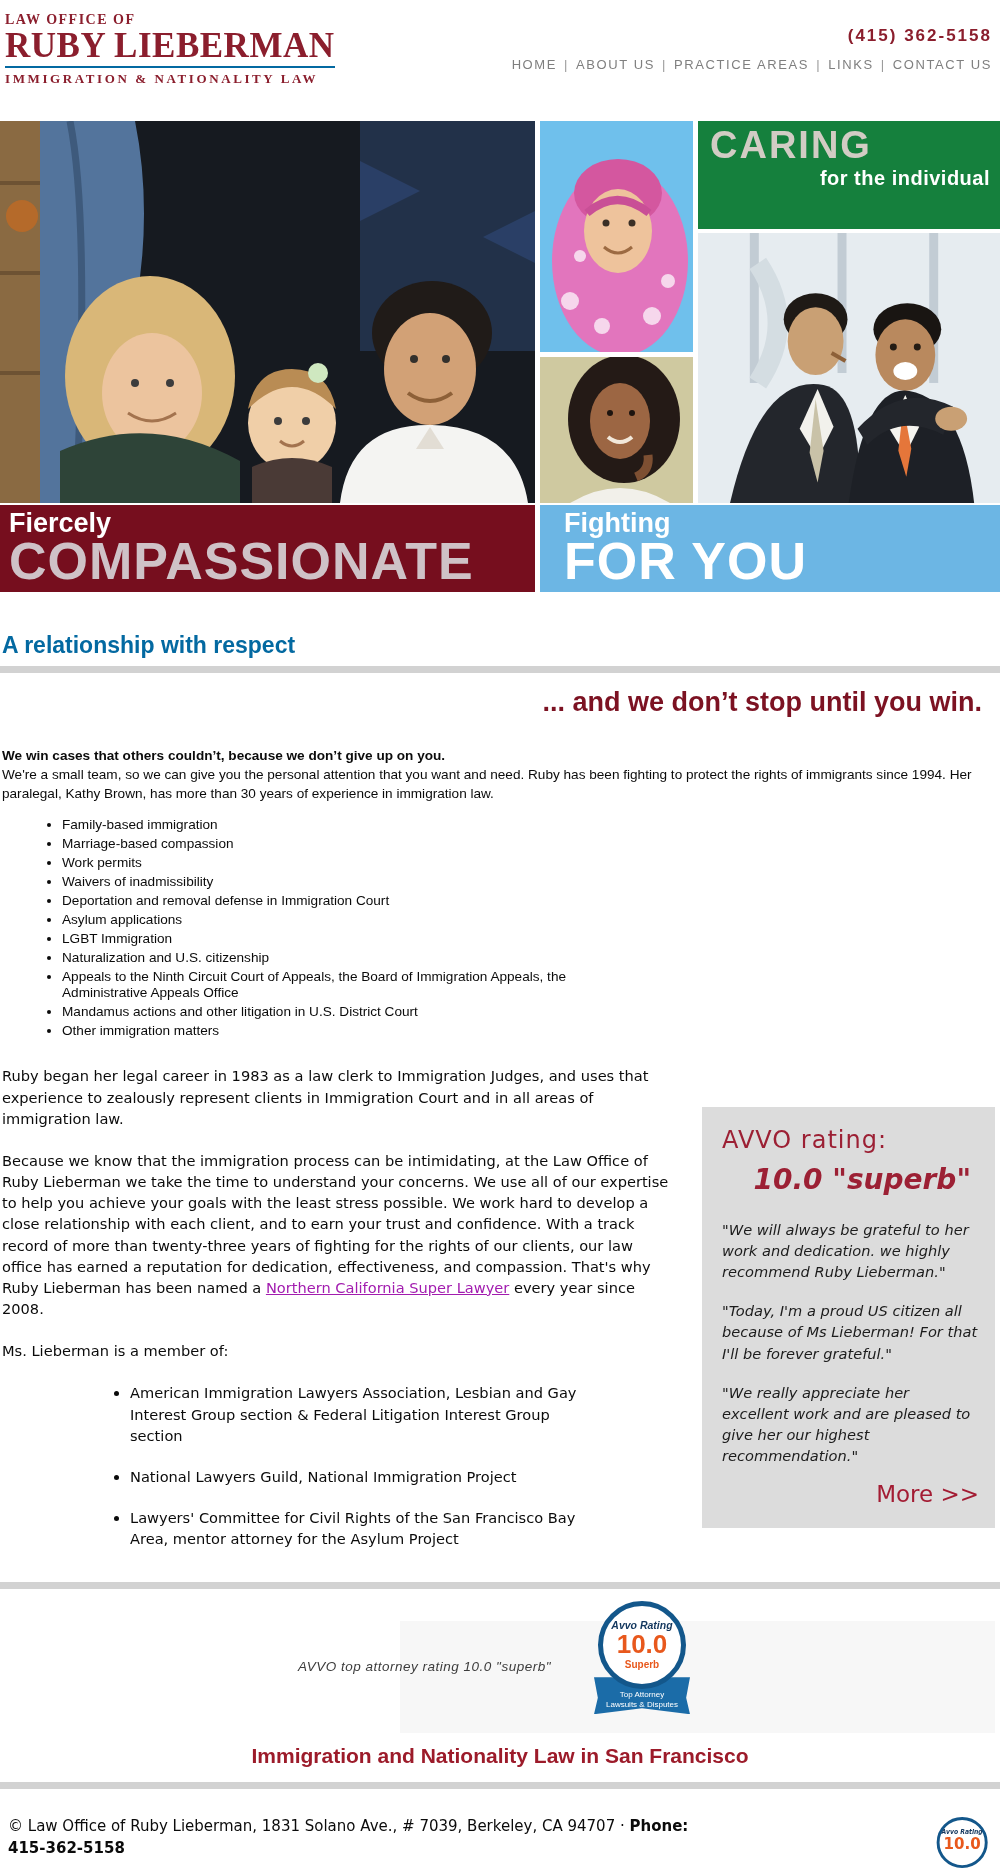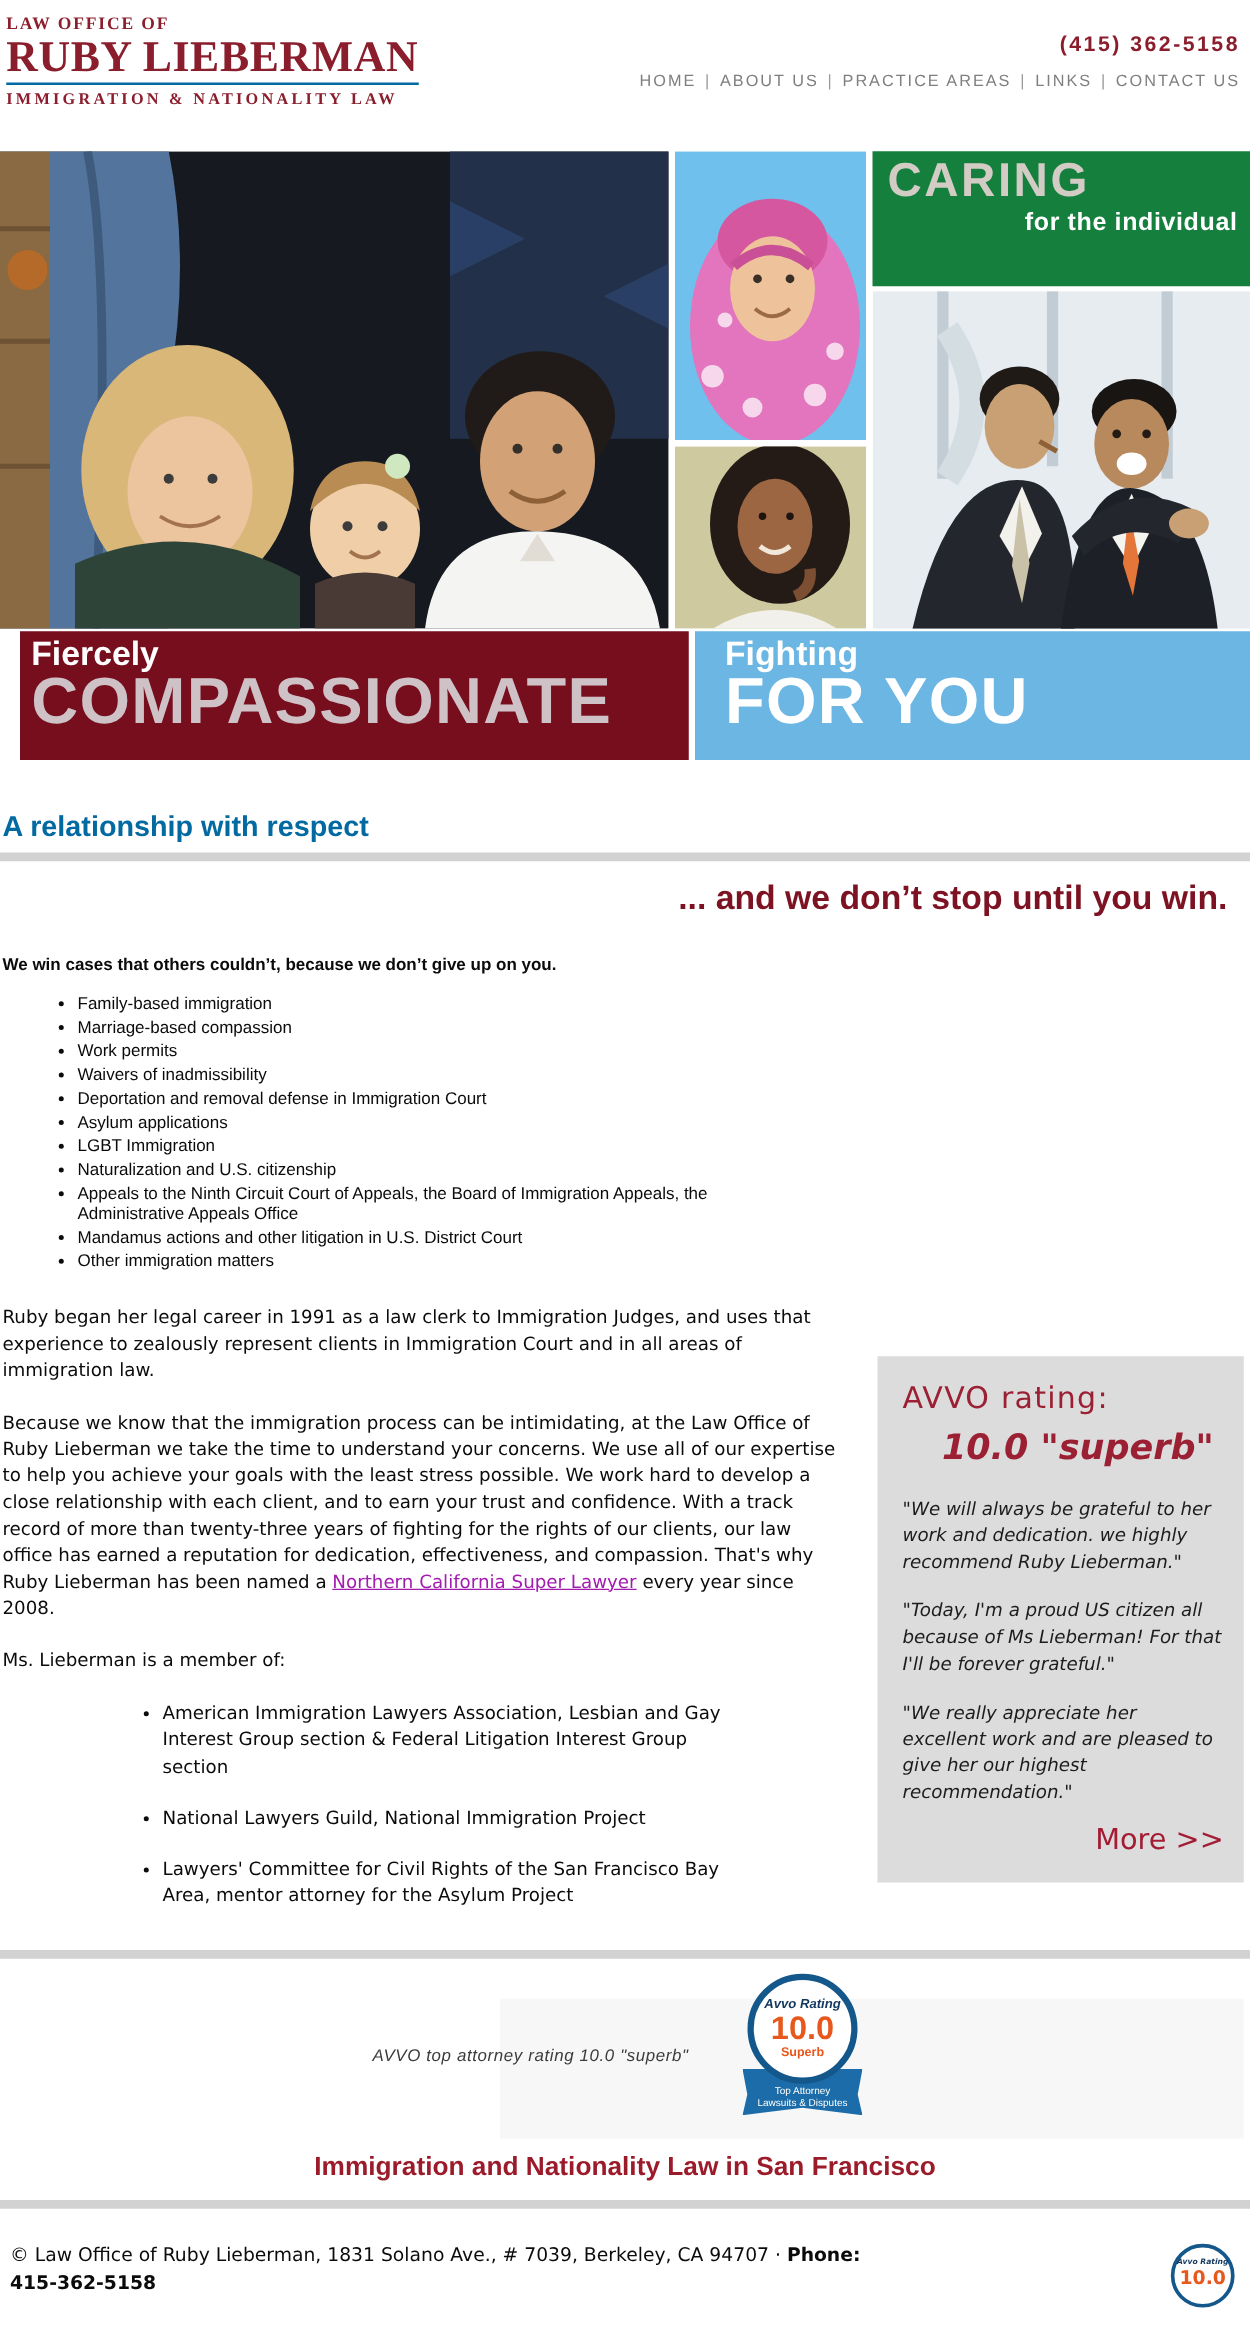--- a/index.html
+++ b/index.html
@@ -23,21 +23,21 @@
   .hero-col2 { width:153px; display:flex; flex-direction:column; gap:5px; }
   .hero-col2 .ph-top { height:231px; overflow:hidden; }
   .hero-col2 .ph-bot { flex:1; overflow:hidden; }
   .hero-col3 { flex:1; display:flex; flex-direction:column; gap:4px; }
   .photo svg { display:block; width:100%; height:100%; }
   .caring-banner { height:108px; background:#15803d; padding:5px 10px 4px 12px; }
   .caring-title { color:#d2ccc4; font-weight:700; font-size:38px; line-height:1.05; letter-spacing:2px; }
   .caring-sub { color:#fff; font-weight:700; font-size:20px; text-align:right; margin-top:1px; letter-spacing:.5px; }
   .photo-men-wrap { flex:1; overflow:hidden; }
 
-  .banner-row { display:flex; gap:5px; margin-top:2px; height:103px;margin-left:16px; }
+  .banner-row { display:flex; gap:5px; margin-top:2px; height:87px; }
   .banner-left { width:535px; background:#760e1e; padding:4px 6px 0 9px; overflow:hidden; }
   .banner-right { flex:1; background:#6cb6e4; padding:4px 6px 0 24px; overflow:hidden; }
   .banner-l1 { color:#fff; font-weight:700; font-size:27px; line-height:1.05; }
   .banner-left .banner-l2 { color:#cfc2c7; font-weight:700; font-size:52px; line-height:.95; letter-spacing:1px; }
   .banner-right .banner-l2 { color:#fff; font-weight:700; font-size:52px; line-height:.95; letter-spacing:1px; }
 
   
   .section-intro { margin-top:40px; }
   .h-respect { font-size:23px; font-weight:700; color:#0369a1; margin:0 0 7px 2px; }
   .graybar { height:7px; background:#d2d2d2; }
@@ -209,39 +209,40 @@
     <div class="banner-l2">FOR YOU</div>
   </div>
 </div>
 
 <div class="section-intro">
   <div class="h-respect">A relationship with respect</div>
   <div class="graybar"></div>
   <div class="red-headline">... and we don’t stop until you win.</div>
   <div class="intro-text">
     <div class="lead">We win cases that others couldn’t, because we don’t give up on you.</div>
+    <div>We're a small team, so we can give you the personal attention that you want and need. Ruby has been fighting to protect the rights of immigrants since 1994. Her paralegal, Kathy Brown, has more than 30 years of experience in immigration law.</div>
   </div>
   <ul class="matters">
     <li>Family-based immigration</li>
     <li>Marriage-based compassion</li>
     <li>Work permits</li>
     <li>Waivers of inadmissibility</li>
     <li>Deportation and removal defense in Immigration Court</li>
     <li>Asylum applications</li>
     <li>LGBT Immigration</li>
     <li>Naturalization and U.S. citizenship</li>
     <li>Appeals to the Ninth Circuit Court of Appeals, the Board of Immigration Appeals, the Administrative Appeals Office</li>
     <li>Mandamus actions and other litigation in U.S. District Court</li>
     <li>Other immigration matters</li>
   </ul>
 </div>
 
 <div class="section-about">
   <div class="about-left">
-    <p>Ruby began her legal career in 1991 as a law clerk to Immigration Judges, and uses that experience to zealously represent clients in Immigration Court and in all areas of immigration law.</p>
+    <p>Ruby began her legal career in 1983 as a law clerk to Immigration Judges, and uses that experience to zealously represent clients in Immigration Court and in all areas of immigration law.</p>
     <p><span>Because we know that the immigration process can be intimidating, at the Law Office of Ruby Lieberman we take the time to understand your concerns. We use all of our expertise to help you achieve your goals with the least stress possible. We work hard to develop a close relationship with each client, and to earn your trust and confidence. With a track record of more than twenty-three years of fighting for the rights of our clients, our law office has earned a reputation for dedication, effectiveness, and compassion. That's why Ruby Lieberman has been named a </span><span class="inline-link">Northern California Super Lawyer</span><span> every year since 2008.</span></p>
     <p>Ms. Lieberman is a member of:</p>
     <ul class="members">
       <li>American Immigration Lawyers Association, Lesbian and Gay Interest Group section &amp; Federal Litigation Interest Group section</li>
       <li>National Lawyers Guild, National Immigration Project</li>
       <li>Lawyers' Committee for Civil Rights of the San Francisco Bay Area, mentor attorney for the Asylum Project</li>
     </ul>
   </div>
   <div class="avvo-box">
     <div class="avvo-title">AVVO rating:</div>

